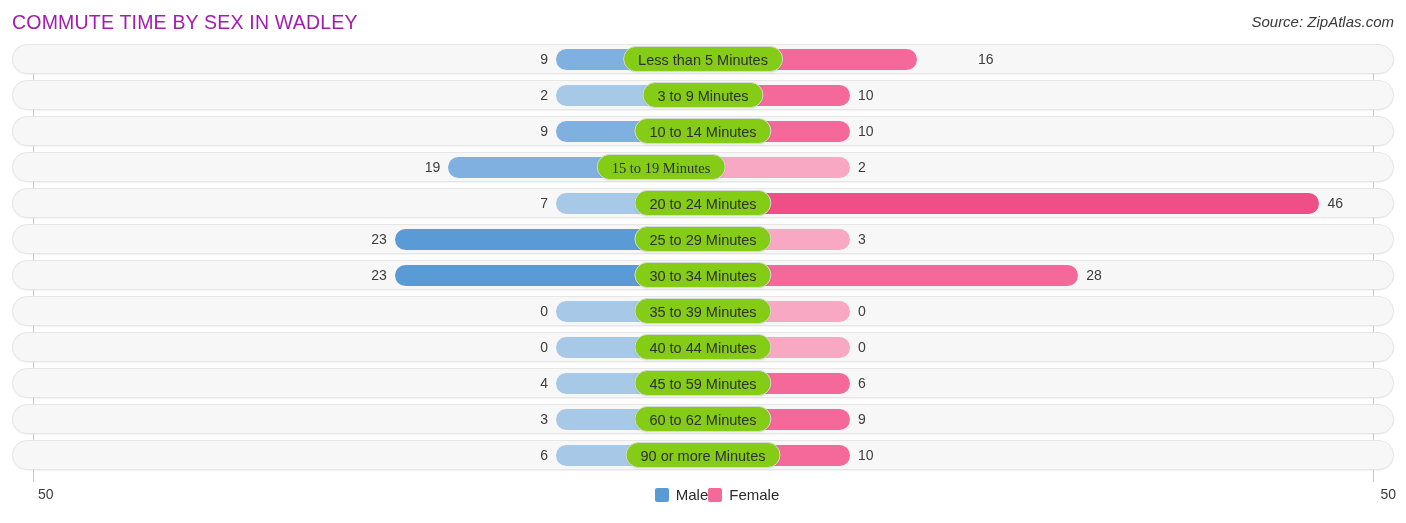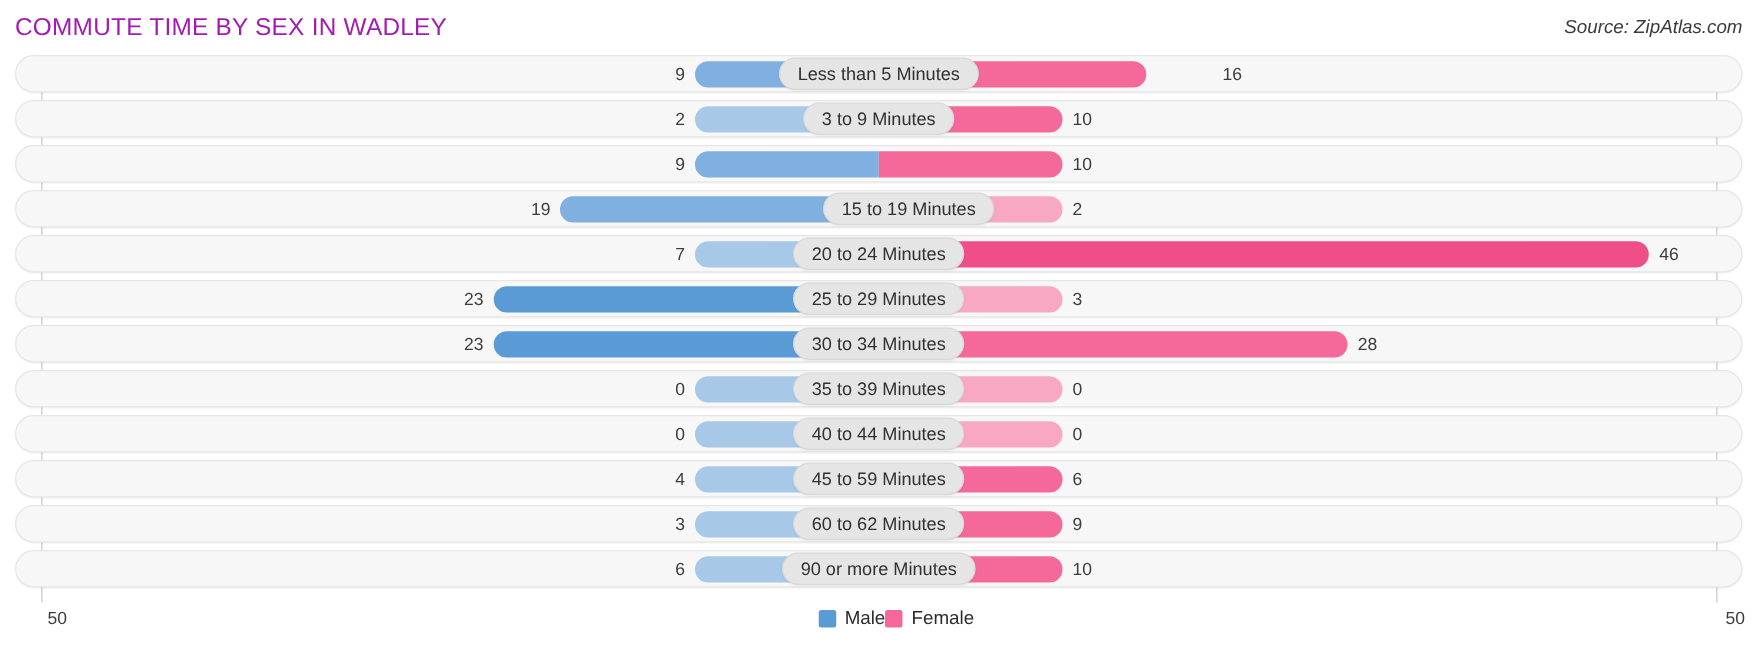--- a/index.html
+++ b/index.html
@@ -104,21 +104,21 @@
   }
   .val-male   { text-align: right; }
   .val-female { text-align: left; }
 
   
   .cat-pill {
     position: absolute;
     top: 2px;
     height: 26px;
     line-height: 26px;
-    background: #e5e5e5;
+    background: #84cc16;
     border: 1px solid #d8d8d8;
     border-radius: 13px;
     font-size: 14.5px;
     color: #303030;
     text-align: center;
     white-space: nowrap;
     padding: 0 14px;
     transform: translateX(-50%);
     box-sizing: border-box;
     box-shadow: 0 1px 2px rgba(0,0,0,0.06);
@@ -192,28 +192,29 @@
         <div class="val val-male" style="right: 858px;">2</div>
         <div class="val val-female" style="left: 858px;">10</div>
         <div class="cat-pill" style="left: 703px;">3 to 9 Minutes</div>
       </div>
       <div class="row">
         <div class="track"></div>
         <div class="bar bar-male" style="left: 556px; width: 147px; background: rgb(127, 176, 224);"></div>
         <div class="bar bar-female" style="left: 703px; width: 147px; background: rgb(244, 104, 154);"></div>
         <div class="val val-male" style="right: 858px;">9</div>
         <div class="val val-female" style="left: 858px;">10</div>
+        <div class="cat-pill" style="left: 703px;">10 to 14 Minutes</div>
       </div>
       <div class="row">
         <div class="track"></div>
         <div class="bar bar-male" style="left: 448.4px; width: 254.6px; background: rgb(127, 176, 224);"></div>
         <div class="bar bar-female" style="left: 703px; width: 147px; background: rgb(249, 168, 196);"></div>
         <div class="val val-male" style="right: 965.6px;">19</div>
         <div class="val val-female" style="left: 858px;">2</div>
-        <div class="cat-pill" style="left: 727px;">15 to 19 Minutes</div>
+        <div class="cat-pill" style="left: 661px; font-family: Liberation Serif, serif;">15 to 19 Minutes</div>
       </div>
       <div class="row">
         <div class="track"></div>
         <div class="bar bar-male" style="left: 556px; width: 147px; background: rgb(168, 200, 232);"></div>
         <div class="bar bar-female" style="left: 703px; width: 616.4px; background: rgb(240, 78, 135);"></div>
         <div class="val val-male" style="right: 858px;">7</div>
         <div class="val val-female" style="left: 1327.4px;">46</div>
         <div class="cat-pill" style="left: 703px;">20 to 24 Minutes</div>
       </div>
       <div class="row">

